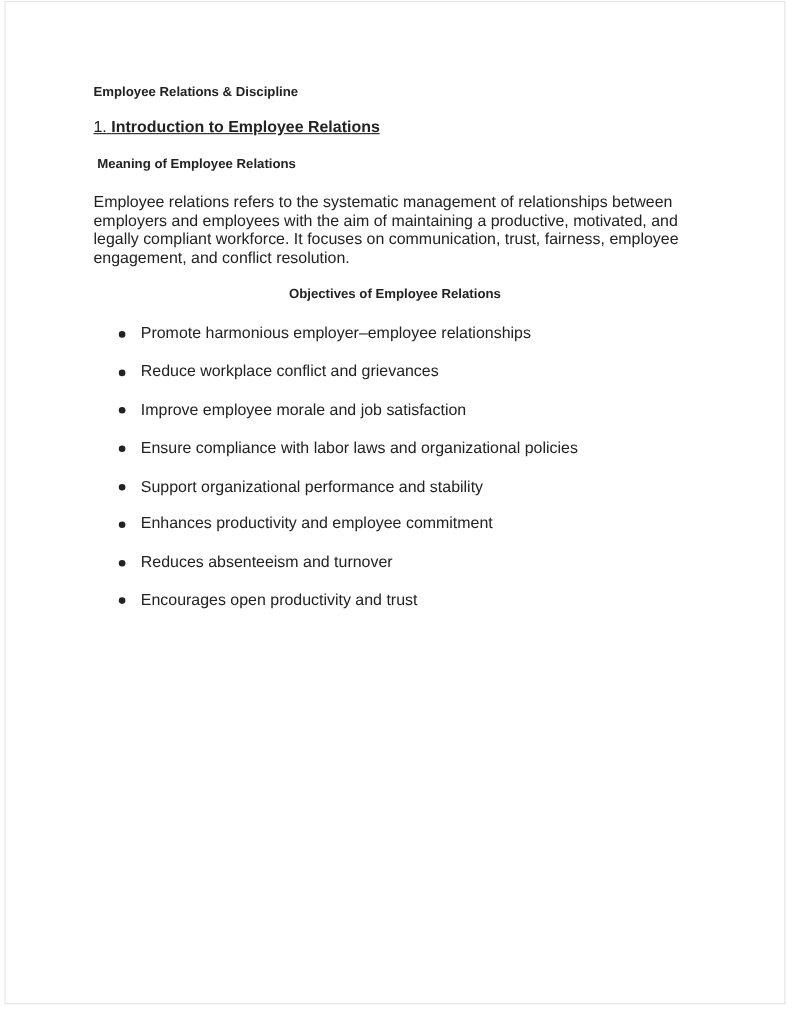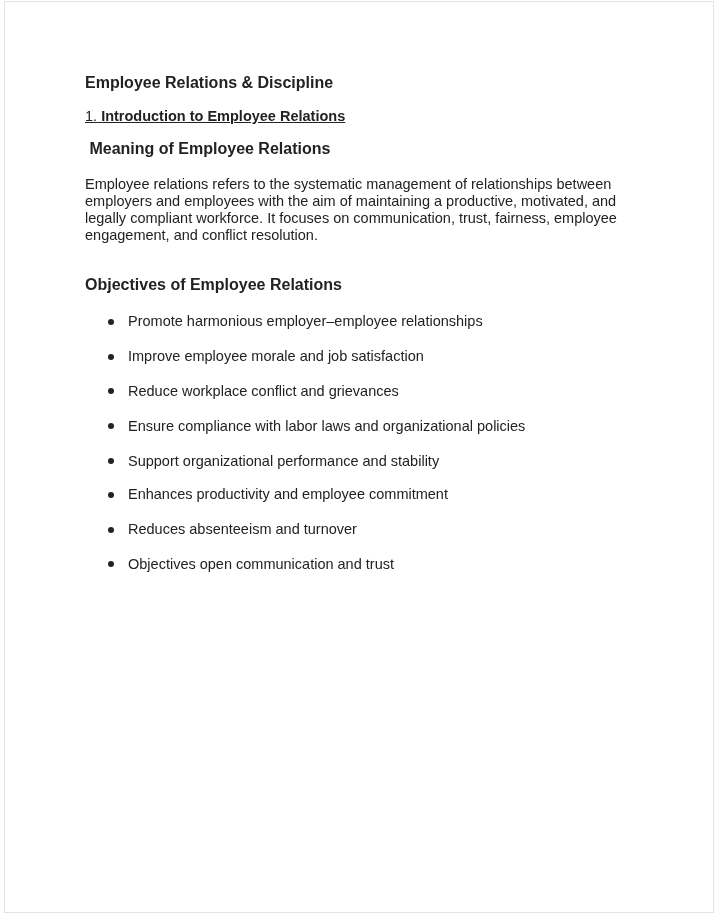--- a/index.html
+++ b/index.html
@@ -20,42 +20,43 @@
     background: #ffffff;
     border: 1px solid #e3e3e3;
     padding: 73px 80px 0 80px;
     font-family: "Liberation Sans", "DejaVu Sans", sans-serif;
     font-size: 14.5px;
     line-height: 16.8px;
     color: #222222;
   }
   .doc-title {
     margin: 0;
-    font-size: 16px;
+    font-size: 12px;
     font-weight: bold;
     white-space: pre-wrap;
   }
   .section-heading {
     margin: 16px 0 0 0;
     font-size: 14.5px;
     font-weight: normal;
     white-space: pre-wrap;
     text-decoration: underline;
   }
   .section-heading .bold-part {
     font-weight: bold;
   }
   .sub-heading {
     margin: 16px 0 0 0;
-    font-size: 16px;
+    font-size: 12px;
     font-weight: bold;
     white-space: pre-wrap;
   }
   .sub-heading.objectives {
-    margin-top: 33px;
+    margin-top: 15px;
+    text-align: center;
   }
   .sub-heading.importance {
     margin-top: 35.5px;
   }
   .body-paragraph {
     margin: 19px 0 0 0;
   }
   ul.bullet-list {
     margin: 20px 0 0 0;
     padding: 0 0 0 43px;
@@ -92,26 +93,26 @@
   <h2 class="section-heading"><span>1.</span> <span class="bold-part">Introduction to Employee Relations</span></h2>
 
   <h3 class="sub-heading meaning"> Meaning of Employee Relations</h3>
 
   <p class="body-paragraph">Employee relations refers to the systematic management of relationships between employers and employees with the aim of maintaining a productive, motivated, and legally compliant workforce. It focuses on communication, trust, fairness, employee engagement, and conflict resolution.</p>
 
   <h3 class="sub-heading objectives">Objectives of Employee Relations</h3>
 
   <ul class="bullet-list objectives-list">
       <li>Promote harmonious employer–employee relationships</li>
+      <li>Reduce workplace conflict and grievances</li>
       <li>Improve employee morale and job satisfaction</li>
-      <li>Reduce workplace conflict and grievances</li>
       <li>Ensure compliance with labor laws and organizational policies</li>
       <li>Support organizational performance and stability</li>
     </ul>
 
 
   <ul class="bullet-list importance-list">
       <li>Enhances productivity and employee commitment</li>
       <li>Reduces absenteeism and turnover</li>
-      <li>Objectives open communication and trust</li>
+      <li>Encourages open productivity and trust</li>
     </ul>
 
 </div>
 
 </body></html>

